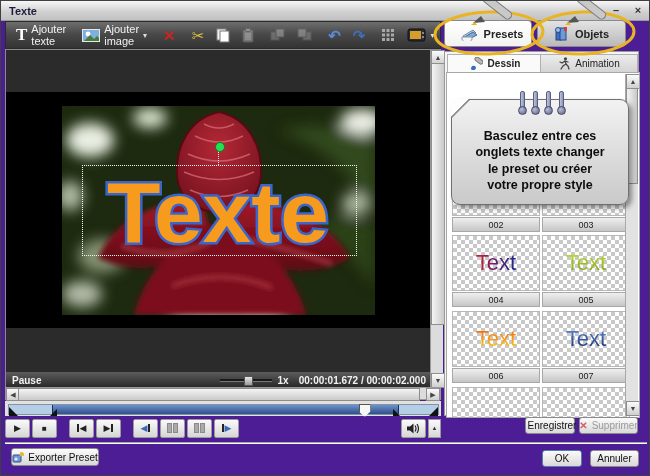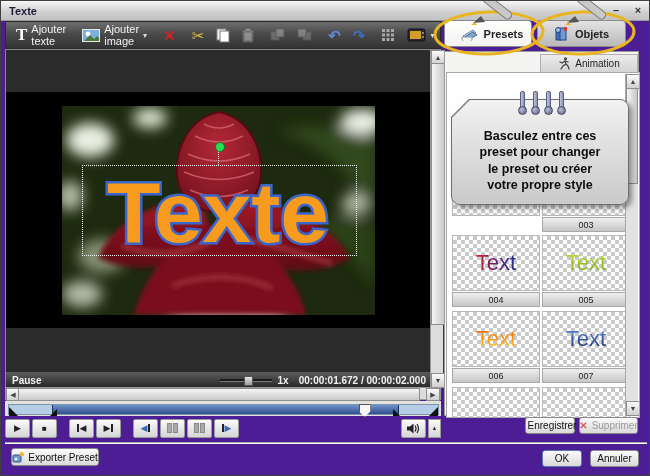--- a/index.html
+++ b/index.html
@@ -408,36 +408,46 @@
     <div class="volbtn">
       <svg width="13" height="11" viewBox="0 0 13 11">
         <path d="M0,3.5 h3 l3.5,-3 v10 l-3.5,-3 h-3z" fill="#222"></path>
         <path d="M8,2.5 q2,3 0,6 M10,1 q3,4.5 0,9" stroke="#222" stroke-width="1.2" fill="none"></path>
       </svg>
     </div>
     <div class="volarrow">▲</div>
   </div>
 
   <div class="abs panel">
+    <div class="ptab active" style="left:2px;width:93px;">
+      <span>
+        <svg width="14" height="13" viewBox="0 0 14 13">
+            <rect x="6" y="0" width="9" height="4" rx="2" transform="rotate(38 8 2)" fill="#b9b9b9" stroke="#777"></rect>
+            <path d="M3,9 q-2,3 0,4 q3,1 4,-2 q0,-3 -4,-2z" fill="#3f6db8"></path>
+          </svg>
+      </span>
+      <span>Dessin</span>
+    </div>
     <div class="ptab inactive" style="left:95px;width:96px;">
       <span>
         <svg width="12" height="13" viewBox="0 0 12 13">
             <circle cx="7.5" cy="1.8" r="1.6" fill="#444"></circle>
             <path d="M7,4 L4,6 L2,5 M7,4 L8,7 L5,9 L3,12 M8,7 L10,9 L11,12 M7,4 L10,5" stroke="#444" stroke-width="1.3" fill="none" stroke-linecap="round"></path>
           </svg>
       </span>
       <span>Animation</span>
     </div>
 
     <div class="plist">
 
       <div class="cell" style="left:5px;top:87px;">
         <div class="thumb">
             <span class="pt s002">Text</span>
           </div>
+        <div class="plabel">002</div>
       </div>
       <div class="cell" style="left:95px;top:87px;">
         <div class="thumb">
             <span class="pt s003">Text</span>
           </div>
         <div class="plabel">003</div>
       </div>
 
       <div class="cell" style="left:5px;top:162px;">
         <div class="thumb">
@@ -498,21 +508,21 @@
               <span class="stem"></span>
               <span class="head"></span>
             </span>
           <span class="pin">
               <span class="stem"></span>
               <span class="head"></span>
             </span>
         </div>
         <div class="note-text">
           <div>Basculez entre ces</div>
-          <div>preset pour changer</div>
+          <div>onglets texte changer</div>
           <div>le preset ou créer</div>
           <div>votre propre style</div>
         </div>
       </div>
     </div>
   </div>
 
   <div class="abs btn saverow-save">
     <svg width="11" height="11" viewBox="0 0 11 11">
         <rect x="0.5" y="0.5" width="10" height="10" rx="1" fill="#e8edf4" stroke="#3f6db8"></rect>

